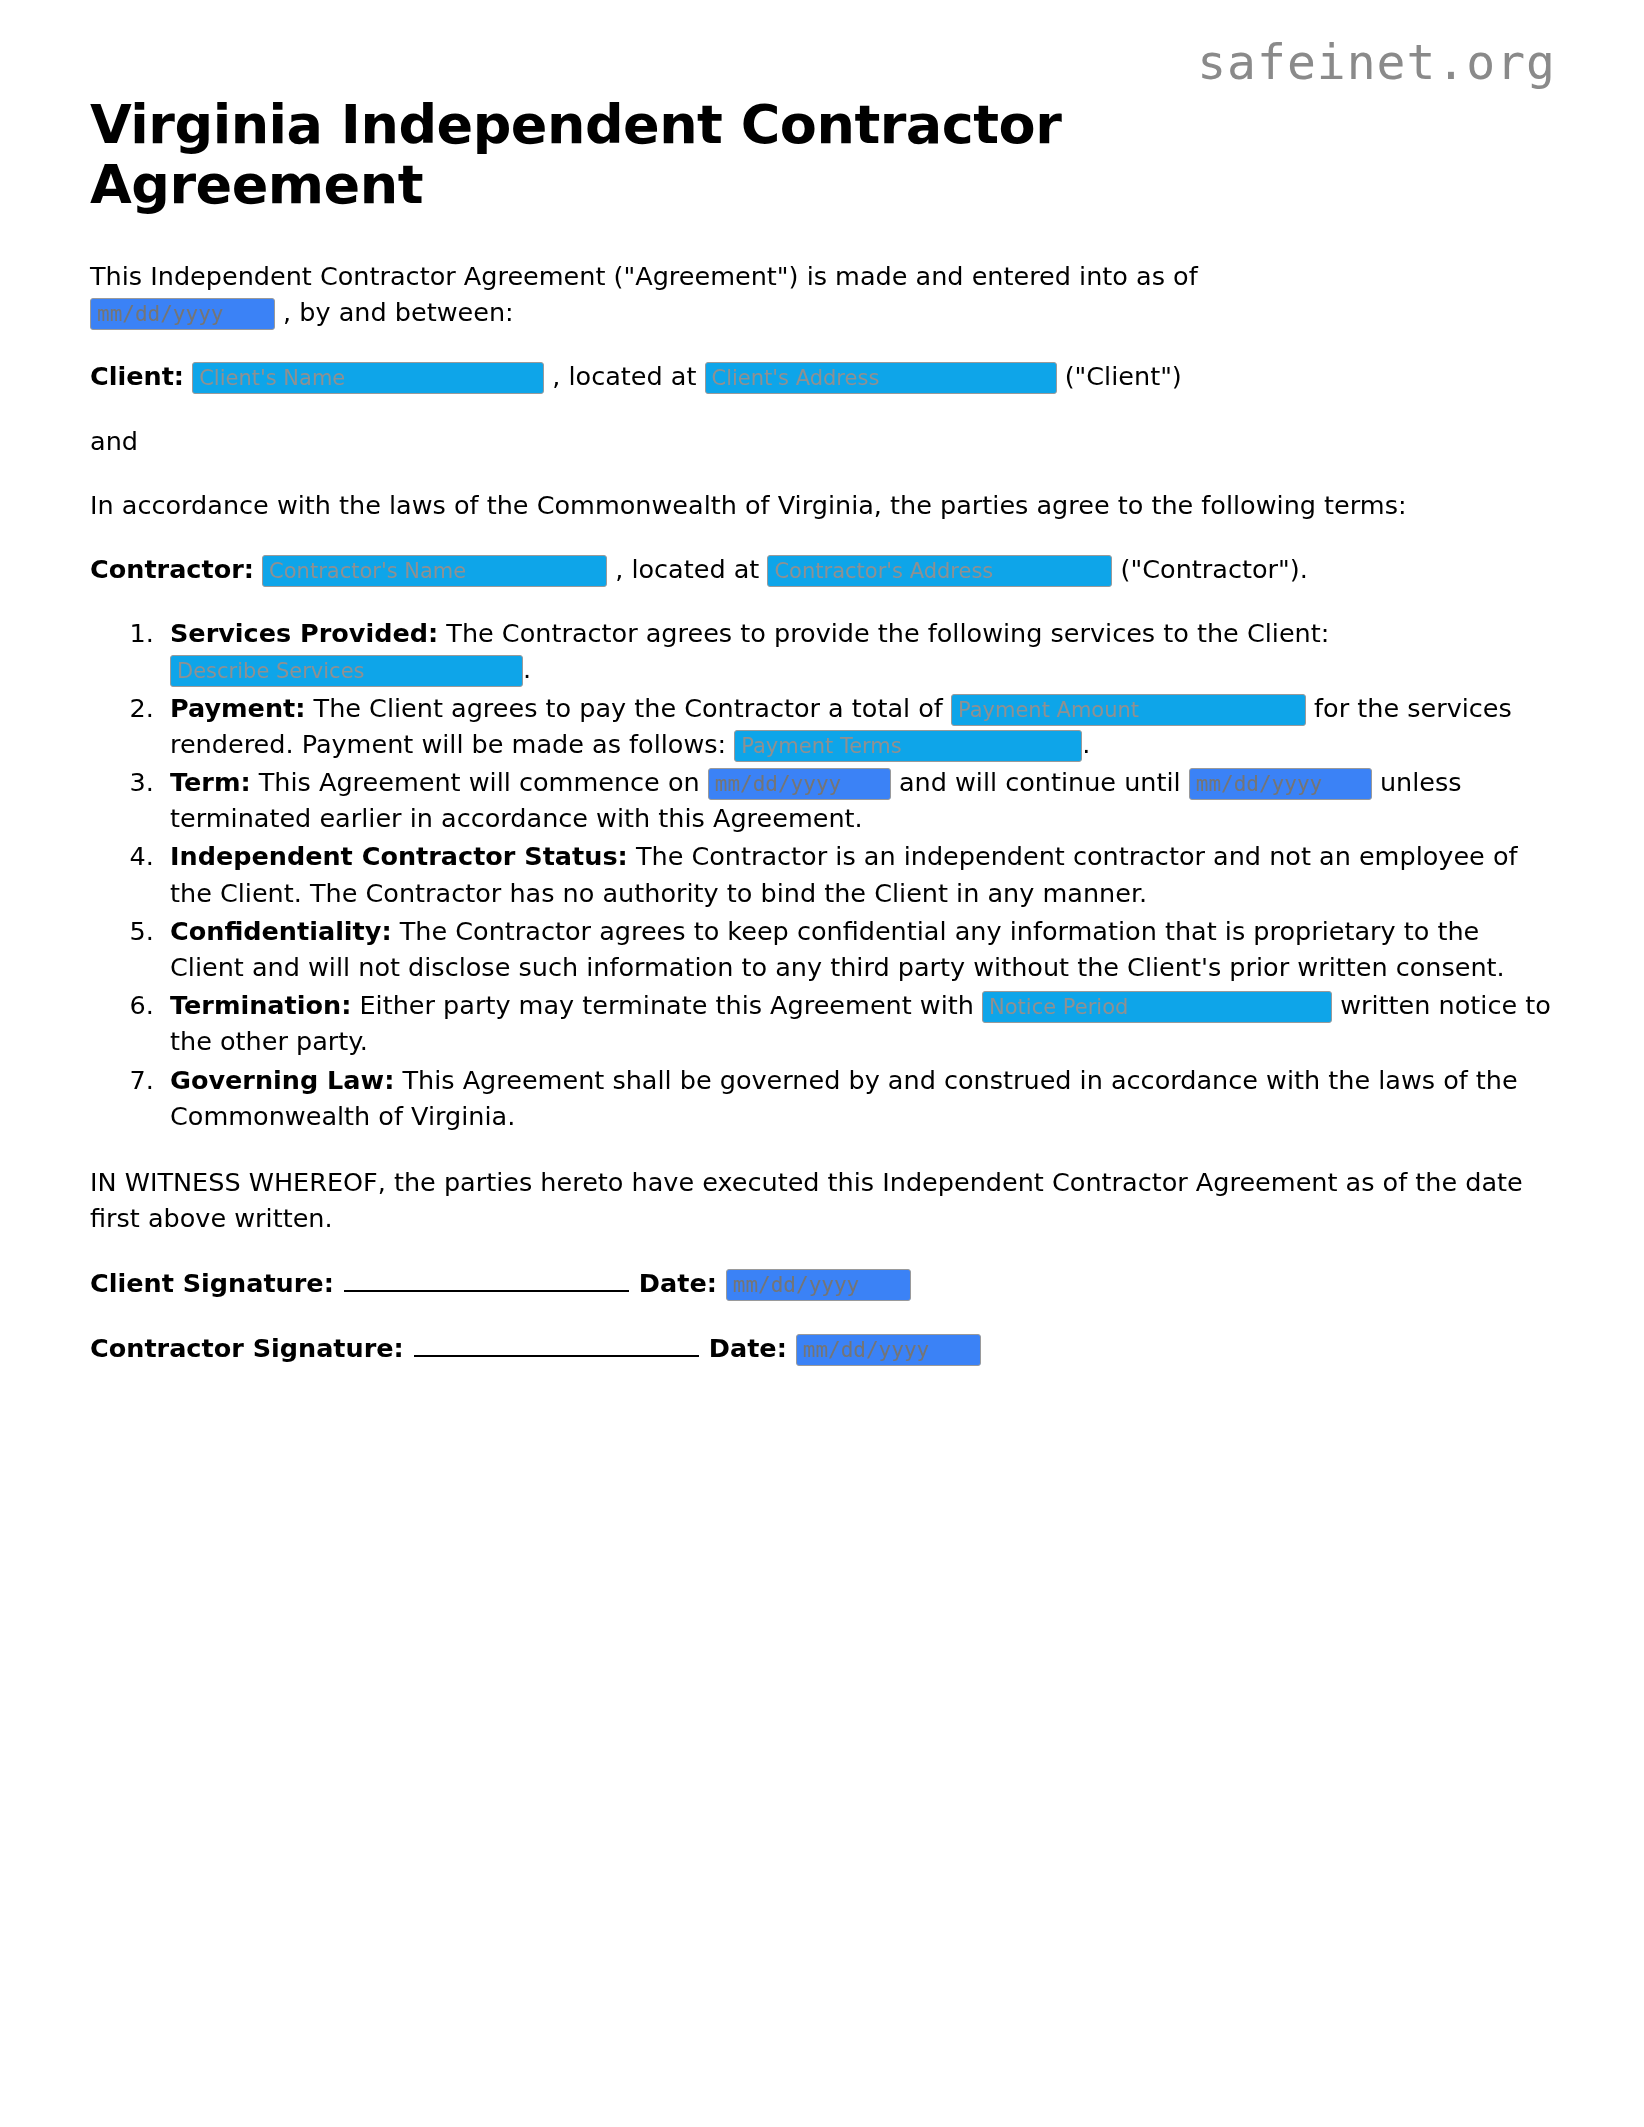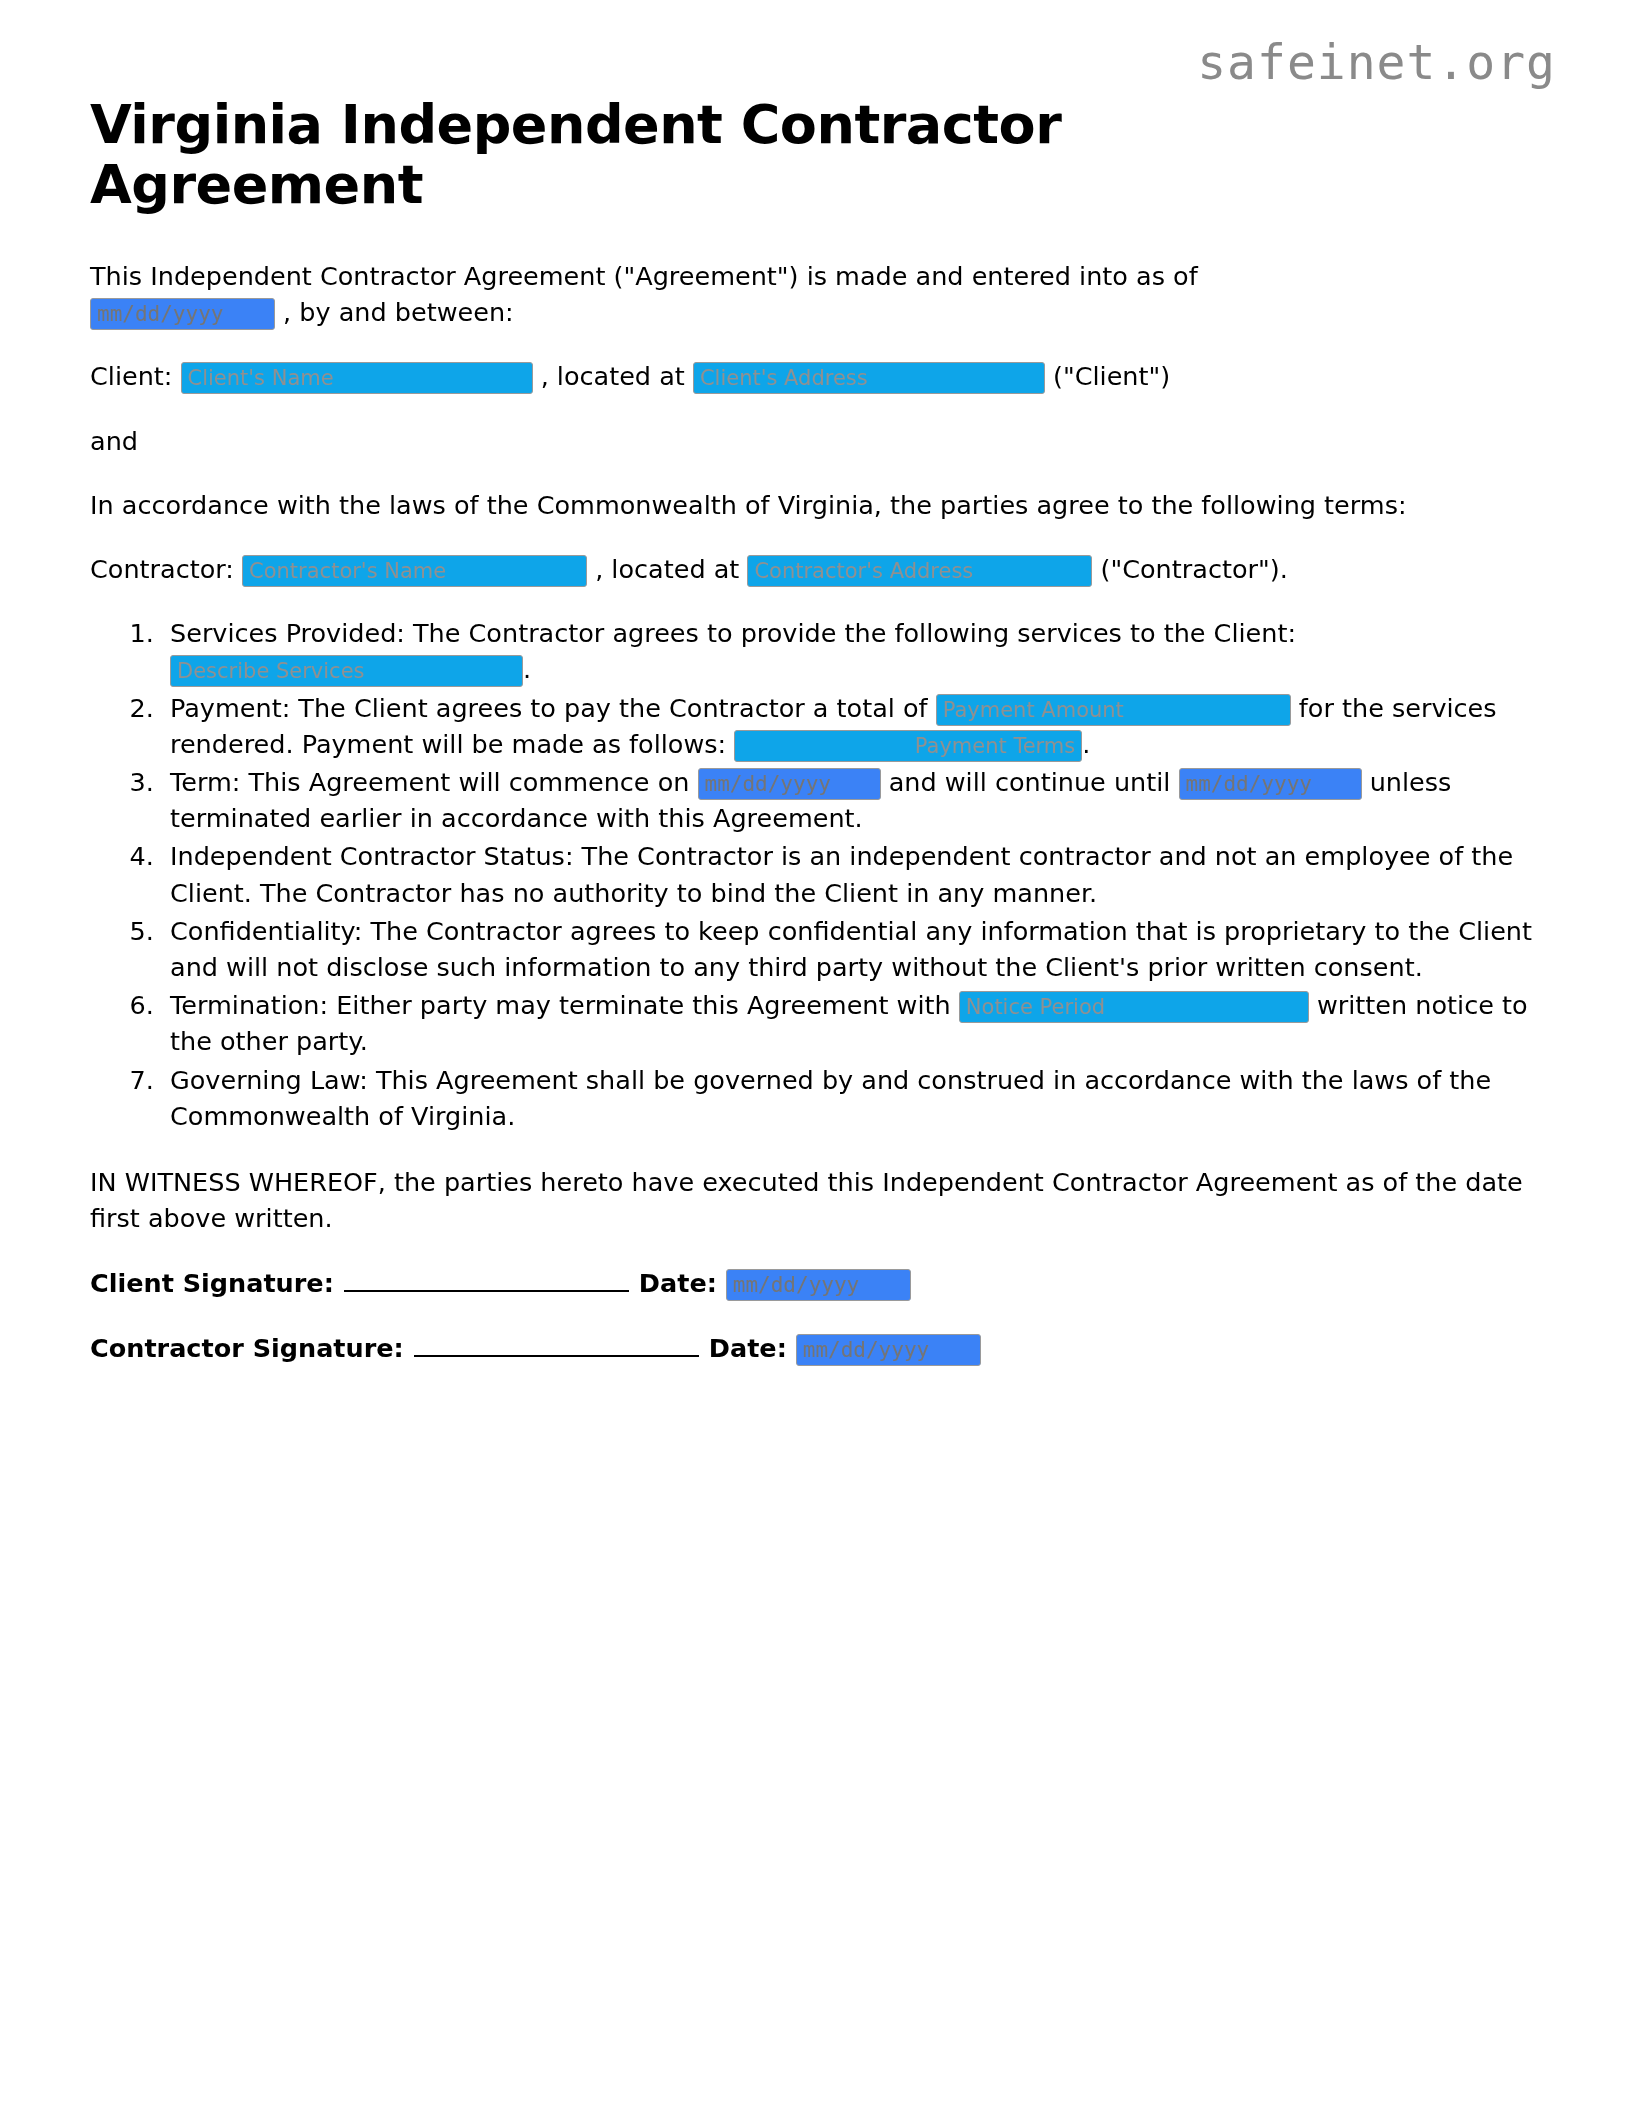--- a/index.html
+++ b/index.html
@@ -34,21 +34,21 @@
     font-weight: bold;
     margin: 55px 0 42px 0;
     letter-spacing: -0.5px;
     max-width: 1200px;
   }
   p.para {
     font-size: 25.5px;
     line-height: 1.42;
     margin: 0 0 28px 0;
   }
-  .bold { font-weight: normal; }
+  .bold { font-weight: bold; }
 
   input.tf {
     font-family: "DejaVu Sans", sans-serif;
     font-size: 21px;
     color: #000;
     border: 1px solid #9a9a9a;
     border-radius: 3px;
     padding: 3px 6px;
     background: #0ea5e9;
     box-sizing: border-box;
@@ -69,21 +69,21 @@
     box-sizing: border-box;
   }
   .w-date      { width: 185px; }
   .w-date-sm   { width: 183px; }
   .w-clientname{ width: 352px; }
   .w-clientaddr{ width: 352px; }
   .w-contname  { width: 345px; }
   .w-contaddr  { width: 345px; }
   .w-services  { width: 353px; }
   .w-payamount { width: 355px; }
-  .w-payterms  { width: 348px; text-align: right; }
+  .w-payterms  { width: 348px; }
   .w-notice    { width: 350px; }
 
   ol.terms {
     font-size: 25.5px;
     line-height: 1.42;
     margin: 0 0 30px 0;
     padding-left: 72px;
   }
   ol.terms > li {
     margin-bottom: 2px;

